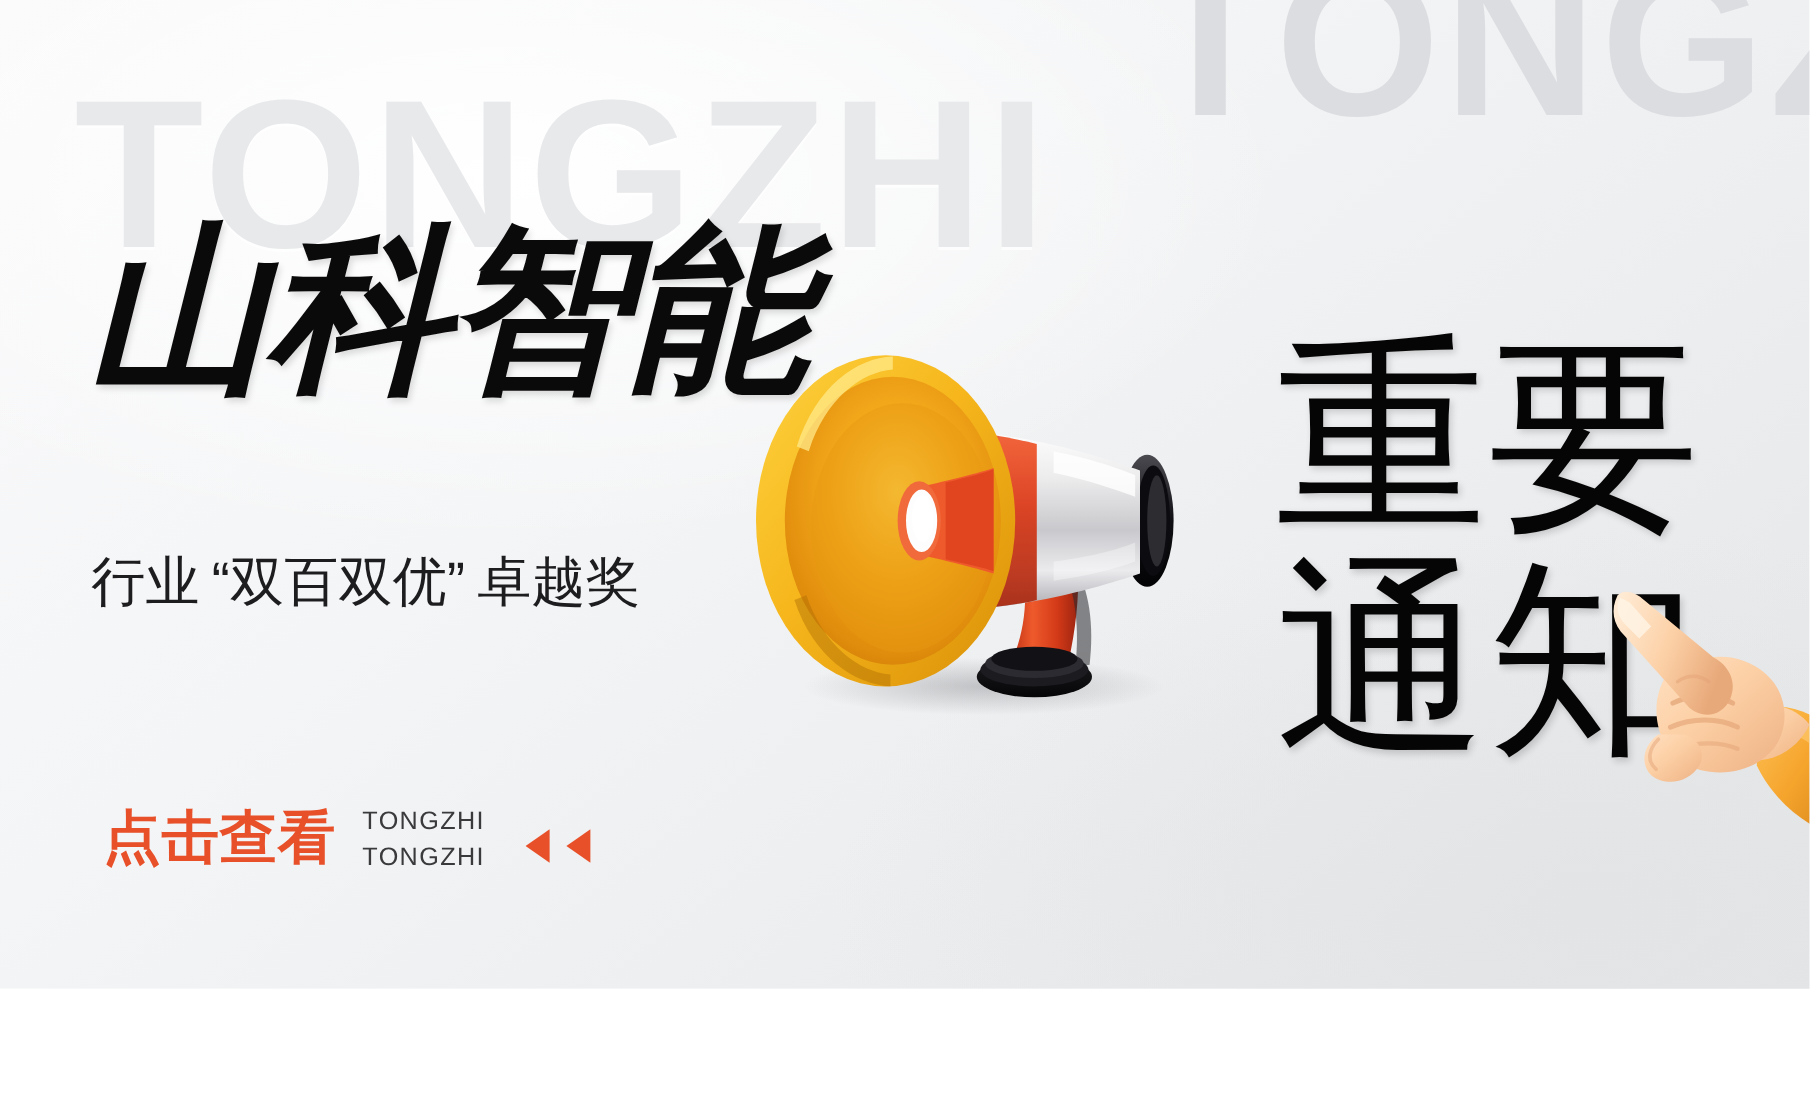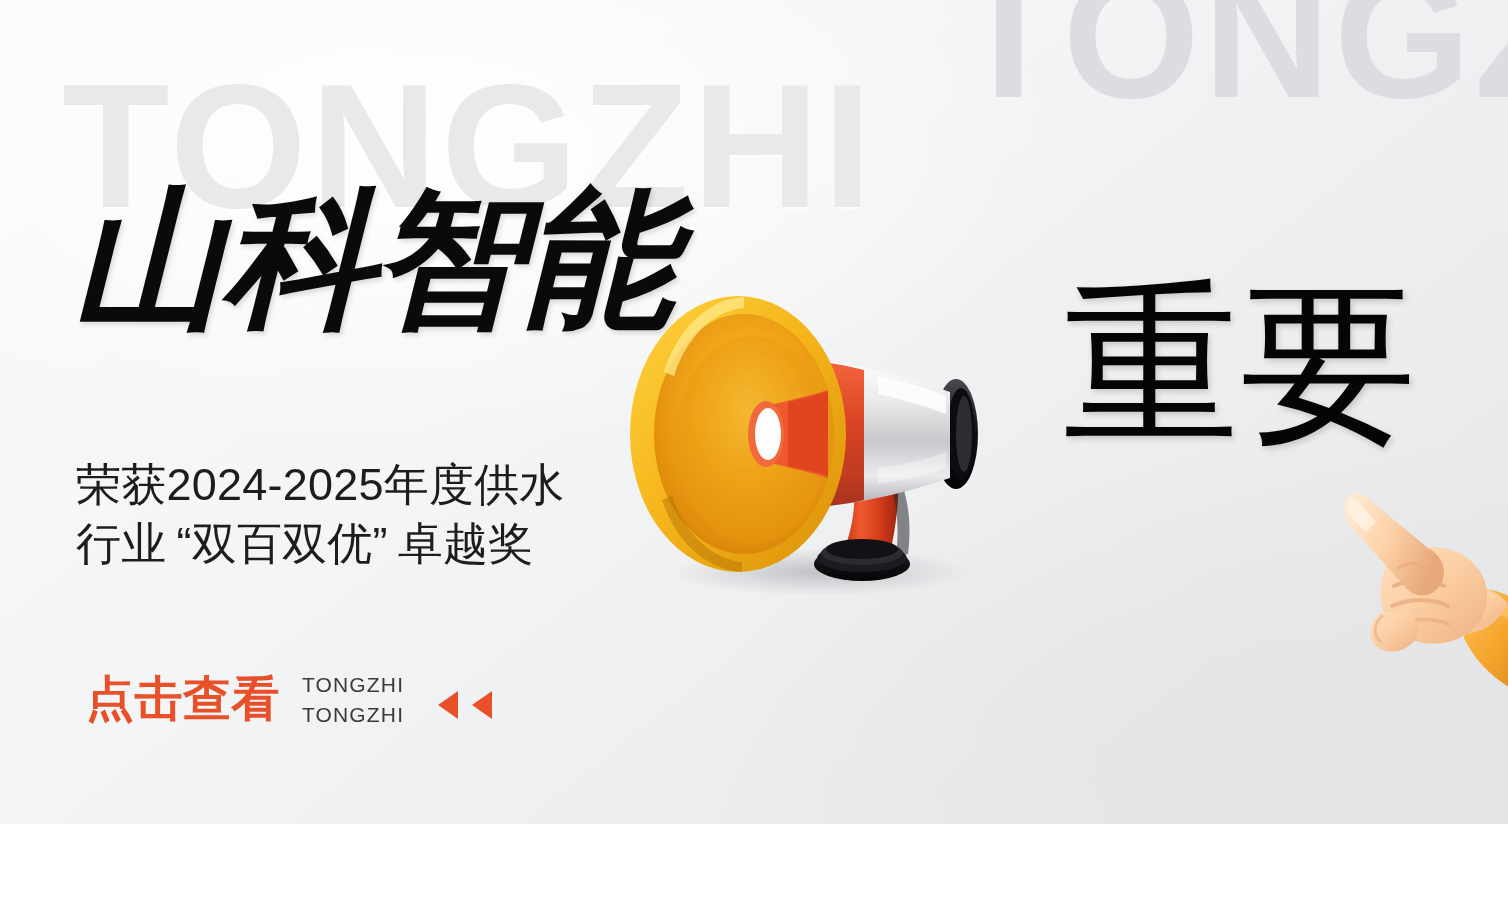--- a/index.html
+++ b/index.html
@@ -162,38 +162,38 @@
 <body>
 
 <div id="banner">
 
   <div class="wm" id="wm-main">TONGZHI</div>
   <div class="wm" id="wm-secondary">TONGZHI</div>
 
   <div id="brand-title">山科智能</div>
 
   <div id="award-text">
-    <div>荣获2024-2025年度供水</div>
     <div><span>行业</span><span class="em">“双百双优”</span><span class="em">卓越奖</span></div>
   </div>
 
   <div id="cta-row">
     <div id="cta-label">点击查看</div>
     <div id="cta-pinyin">
       <div>TONGZHI</div>
       <div>TONGZHI</div>
     </div>
     <div id="cta-arrows">
       <span class="tri"></span>
       <span class="tri"></span>
     </div>
   </div>
 
   <div id="notice-headline">
     <span class="ln1">重要</span>
+    <span class="ln2">通知</span>
   </div>
 
   <div id="megaphone">
     <svg viewBox="0 0 400 330" xmlns="http://www.w3.org/2000/svg">
       <defs>
         <linearGradient id="hornRim" x1="0" y1="0" x2="1" y2="1">
           <stop offset="0%" stop-color="#fdd23f"></stop>
           <stop offset="45%" stop-color="#f6b61c"></stop>
           <stop offset="100%" stop-color="#d98f07"></stop>
         </linearGradient>

